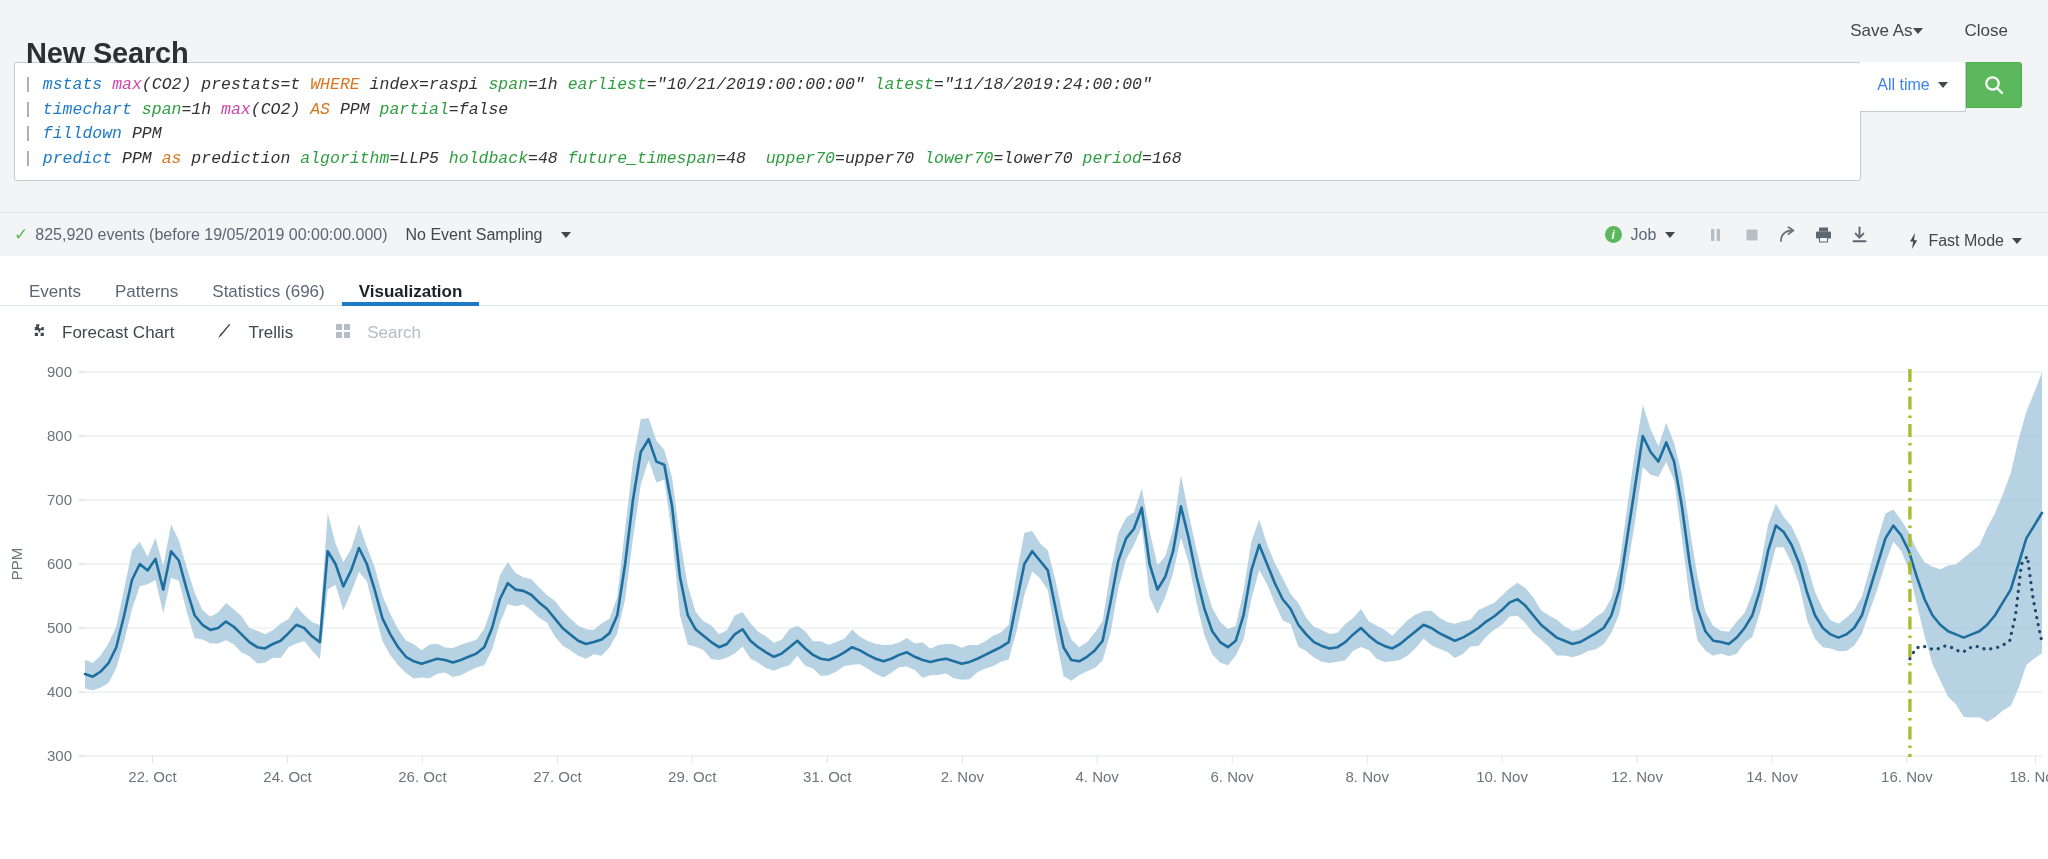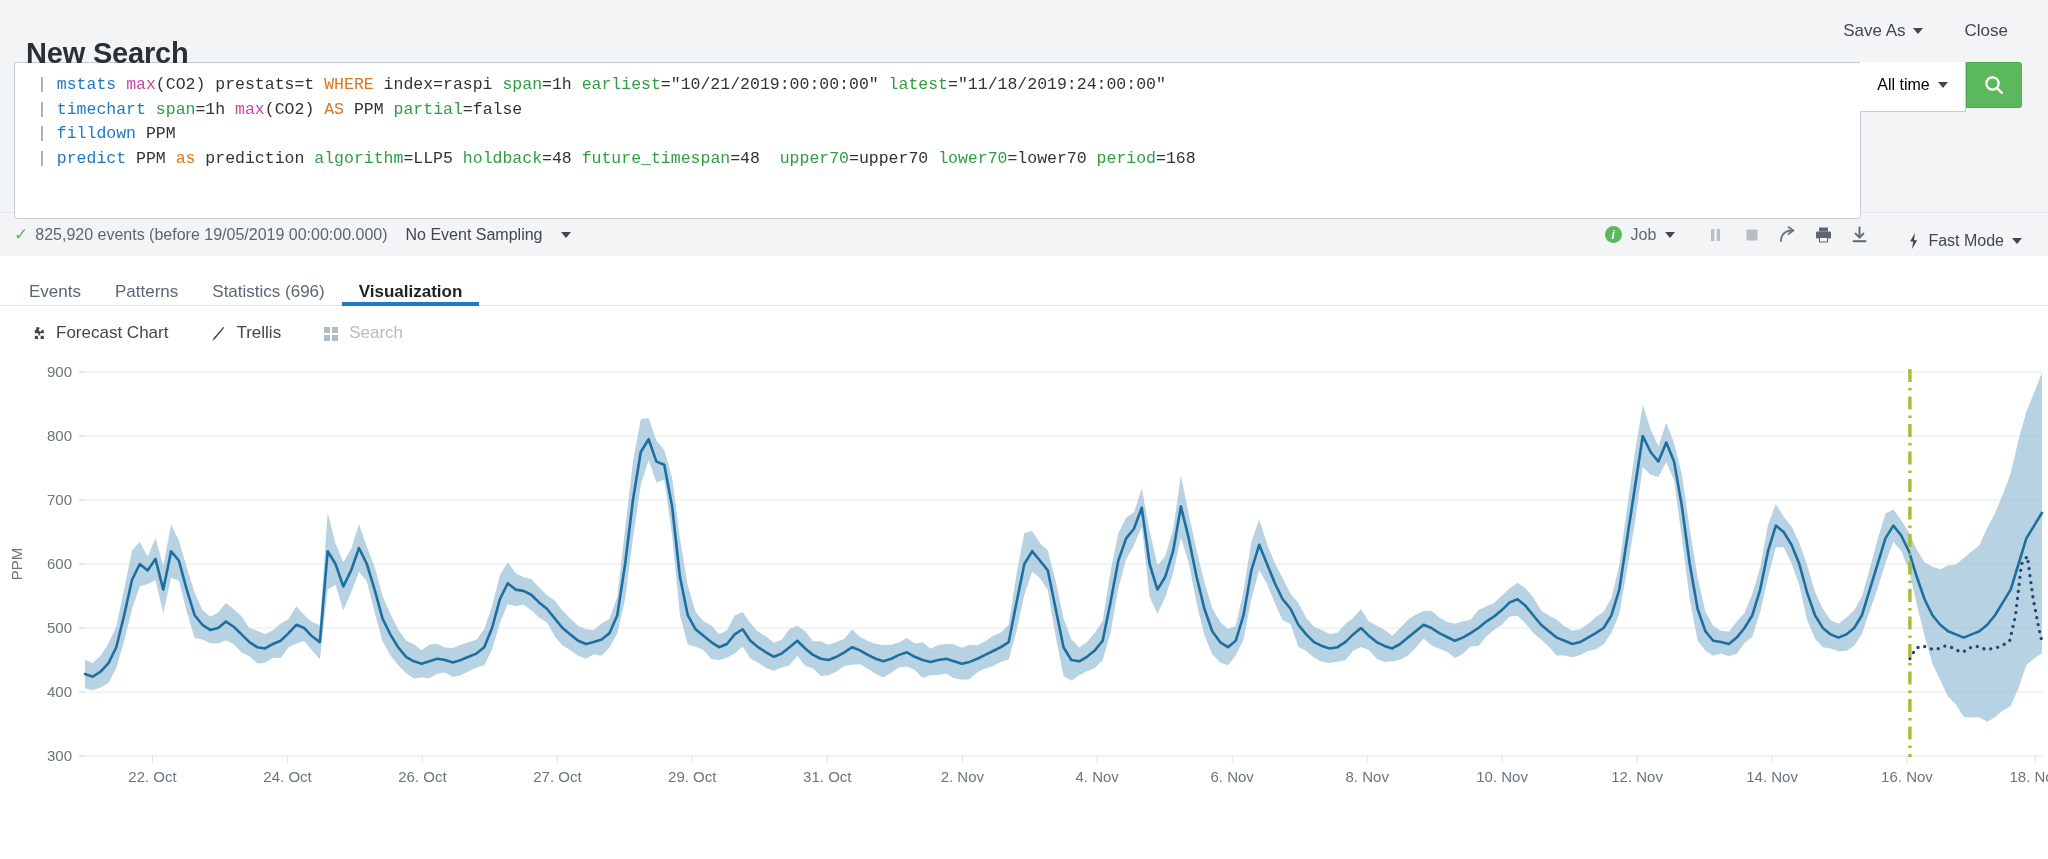--- a/index.html
+++ b/index.html
@@ -22,37 +22,37 @@
     font-size: 29px; font-weight: bold; color: #2b3033;
     letter-spacing: -0.2px;
     margin-top: 45px;
   }
   .header-right {
     margin-left: auto; display: flex; align-items: center; gap: 42px;
     padding-right: 14px;
   }
   .header-link {
     font-size: 17px; color: #41484d; cursor: pointer;
-    display: flex; align-items: center; gap: 7px;
+    display: flex; align-items: center; 
   }
   .caret-down {
     width: 0; height: 0; border-left: 5px solid transparent;
     border-right: 5px solid transparent; border-top: 6px solid #41484d;
     display: inline-block;
   }
 
   
   .searchbar-wrap {
     background: #f2f4f5; padding: 0 26px 0 14px;
     display: flex; align-items: flex-start; height: 150px;
   }
   .search-input-box {
     flex: 1; background: #fff; border: 1px solid #c3cbd4;
-    border-radius: 3px; height: 157px; padding: 10px 14px 0 22px;
-    overflow: hidden; cursor: text;
+    border-radius: 3px; height: 119px; padding: 10px 14px 0 8px;
+    overflow: hidden; cursor: text; font-style: italic;
   }
   .spl-line {
     font-family: "Liberation Mono", monospace;
     font-size: 16.5px; line-height: 24.5px; white-space: pre;
     color: #333333; letter-spacing: 0px;
   }
   .pipe { color: #888f96; }
   .cmd { color: #1e7ac4; }
   .fn  { color: #cc44a8; }
   .kw  { color: #d9761f; }
@@ -60,21 +60,21 @@
   .plain { color: #333; }
   .as  { color: #d9761f; }
 
   .time-picker {
     display: flex; align-items: center; height: 46px; margin-left: -1px;
   }
   .time-sel {
     height: 54px; min-width: 106px; background: #fff;
     border: 1px solid #c3cbd4; border-left: none;
     display: flex; align-items: center; justify-content: center; gap: 8px;
-    font-size: 16px; color: #000000; cursor: pointer; padding: 0 14px;
+    font-size: 16px; color: #3b82f6; cursor: pointer; padding: 0 14px;
   }
   .search-btn {
     height: 46px; width: 56px; background: #5cb85c;
     border: 1px solid #4cae4c; display: flex; align-items: center;
     justify-content: center; cursor: pointer; border-radius: 0 3px 3px 0;
   }
 
   
   .statusbar {
     height: 44px; background: #f2f4f5; border-top: 1px solid #e1e6eb;
@@ -116,21 +116,21 @@
     border-bottom: 4px solid transparent; margin-bottom: -1px;
   }
   .tab.active { color: #1b2226; font-weight: bold; border-bottom-color: #1e7ac4; }
 
   
   .chart-toolbar {
     height: 54px; display: flex; align-items: center; padding: 0 30px; gap: 42px;
     background: #fff;
   }
   .ct-item {
-    display: flex; align-items: flex-end; gap: 9px; font-size: 17px;
+    display: flex; align-items: flex-start; gap: 15px; font-size: 17px;
     color: #41484d; cursor: pointer;
   }
   .ct-item.disabled { color: #b3bcc4; cursor: default; }
 
   
   .chart-area { position: relative; width: 2048px; height: 560px; background:#fff; }
   .chart-svg { display: block; }
 </style>
 </head>
 <body>

